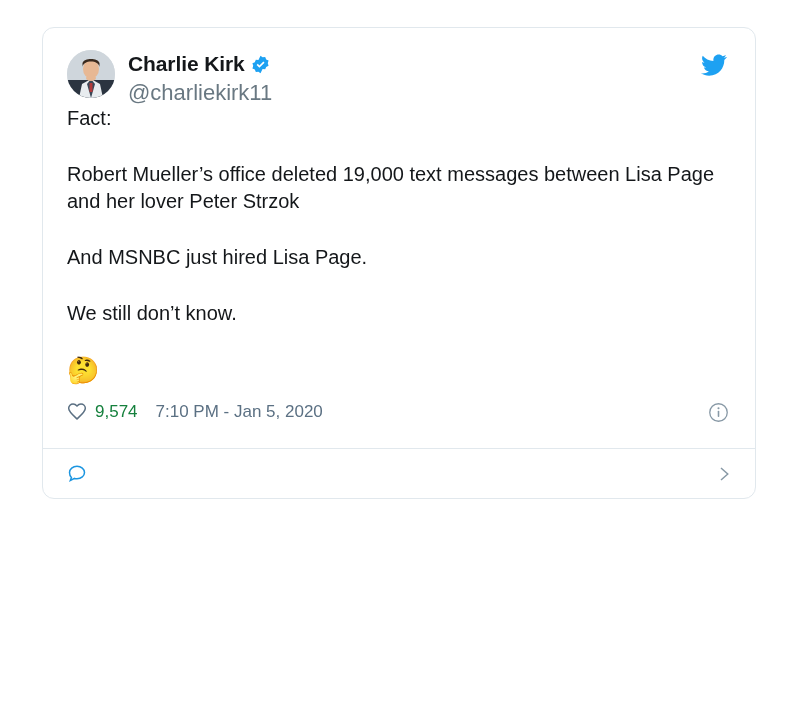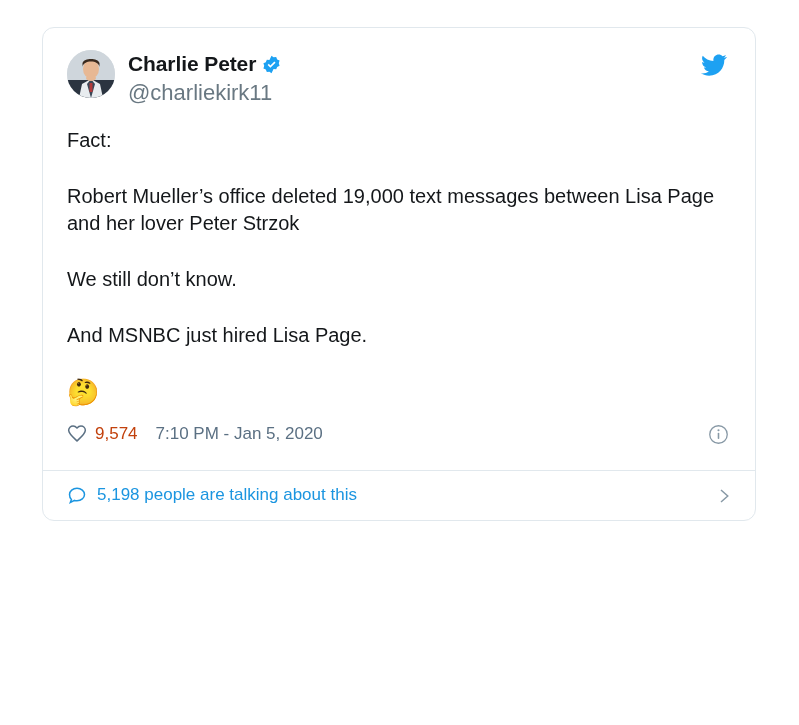--- a/index.html
+++ b/index.html
@@ -86,21 +86,20 @@
 
   .bird {
     position: absolute;
     right: 2px;
     top: 2px;
     width: 30px;
     height: 26px;
   }
 
   .tweet-text {
-    margin-top: 22px;
     font-size: 20px;
     line-height: 27px;
     color: #14171a;
   }
 
   .tweet-text p {
     margin: 0 0 29px 0;
   }
 
   .tweet-text p:last-child {
@@ -124,21 +123,21 @@
 
   .heart-icon {
     width: 20px;
     height: 20px;
     margin-right: 8px;
     flex: 0 0 auto;
   }
 
   .like-count {
     font-size: 17px;
-    color: #c2410c;
+    color: #15803d;
     margin-right: 18px;
   }
 
   .timestamp {
     font-size: 17px;
     color: #5b7083;
   }
 
   .info-icon {
     position: absolute;
@@ -197,43 +196,43 @@
             <path d="M24 29 L28 34 L24 48 L20 34 Z" fill="#3a4756"></path>
             <rect x="22.5" y="33" width="3" height="9" fill="#b23b3b"></rect>
             <ellipse cx="24" cy="19" rx="8" ry="9.5" fill="#e7b894"></ellipse>
             <path d="M15.5 17 C16 9.5, 32 9.5, 32.5 17 L32.5 13 C31 7.5, 17 7.5, 15.5 13 Z" fill="#3a2a1e"></path>
             <ellipse cx="24" cy="28" rx="5" ry="3" fill="#e7b894"></ellipse>
           </svg>
         </div>
 
         <div class="name-block">
           <div class="display-name-row">
-            <span class="display-name">Charlie Peter</span>
+            <span class="display-name">Charlie Kirk</span>
             <span class="verified-badge">
               <svg width="19" height="19" viewBox="0 0 24 24">
                 <path fill="#1da1f2" d="M12 0.8l2.6 2.1 3.3-0.4 1.3 3.1 3 1.5-1 3.2 1 3.2-3 1.5-1.3 3.1-3.3-0.4L12 23.2l-2.6-2.1-3.3 0.4-1.3-3.1-3-1.5 1-3.2-1-3.2 3-1.5 1.3-3.1 3.3 0.4z"></path>
                 <path fill="#ffffff" d="M10.6 16.2l-3.5-3.5 1.5-1.5 2 2 5-5 1.5 1.5z"></path>
               </svg>
             </span>
           </div>
           <div class="handle">@charliekirk11</div>
         </div>
 
         <span class="bird">
           <svg width="30" height="26" viewBox="0 0 24 24">
             <path fill="#1da1f2" d="M23.6 4.6c-0.9 0.4-1.8 0.7-2.8 0.8 1-0.6 1.8-1.6 2.2-2.7-1 0.6-2 1-3.1 1.2-0.9-1-2.2-1.6-3.6-1.6-2.7 0-4.9 2.2-4.9 4.9 0 0.4 0 0.8 0.1 1.1C7.4 8.1 3.9 6.2 1.6 3.4 1.2 4.1 1 4.9 1 5.8c0 1.7 0.9 3.2 2.2 4.1-0.8 0-1.6-0.2-2.2-0.6v0.1c0 2.4 1.7 4.4 3.9 4.8-0.4 0.1-0.8 0.2-1.3 0.2-0.3 0-0.6 0-0.9-0.1 0.6 2 2.4 3.4 4.6 3.4-1.7 1.3-3.8 2.1-6.1 2.1-0.4 0-0.8 0-1.2-0.1 2.2 1.4 4.8 2.2 7.5 2.2 9.1 0 14-7.5 14-14v-0.6c1-0.7 1.8-1.6 2.5-2.6z"></path>
           </svg>
         </span>
       </div>
 
       <div class="tweet-text">
         <p>Fact:</p>
         <p>Robert Mueller’s office deleted 19,000 text messages between Lisa Page and her lover Peter Strzok</p>
+        <p>And MSNBC just hired Lisa Page.</p>
         <p>We still don’t know.</p>
-        <p>And MSNBC just hired Lisa Page.</p>
         <p class="emoji-line">🤔</p>
       </div>
 
       <div class="meta-row">
         <span class="heart-icon">
           <svg width="20" height="20" viewBox="0 0 24 24">
             <path fill="none" stroke="#5b7083" stroke-width="1.8" d="M12 20.3l-1.4-1.3C5.4 14.4 2 11.3 2 7.6 2 4.6 4.4 2.3 7.3 2.3c1.7 0 3.3 0.8 4.7 2.4 1.4-1.6 3-2.4 4.7-2.4 2.9 0 5.3 2.3 5.3 5.3 0 3.7-3.4 6.8-8.6 11.4z"></path>
           </svg>
         </span>
         <span class="like-count">9,574</span>
@@ -247,21 +246,20 @@
         </span>
       </div>
     </div>
 
     <div class="card-footer">
       <span class="reply-icon">
         <svg width="20" height="20" viewBox="0 0 24 24">
           <path fill="none" stroke="#1b95e0" stroke-width="1.8" d="M21 11.5c0 4.1-4 7.4-9 7.4-1 0-2-0.1-2.9-0.4L4 21l1.3-3.6C3.8 16 3 13.9 3 11.5 3 7.4 7 4 12 4s9 3.4 9 7.5z"></path>
         </svg>
       </span>
-      <a class="footer-link" href="#">5,198 people are talking about this</a>
       <span class="chevron">
         <svg width="18" height="18" viewBox="0 0 24 24">
           <path fill="none" stroke="#8899a6" stroke-width="2" d="M8 4l9 8-9 8"></path>
         </svg>
       </span>
     </div>
 
   </div>
 </div>
 

